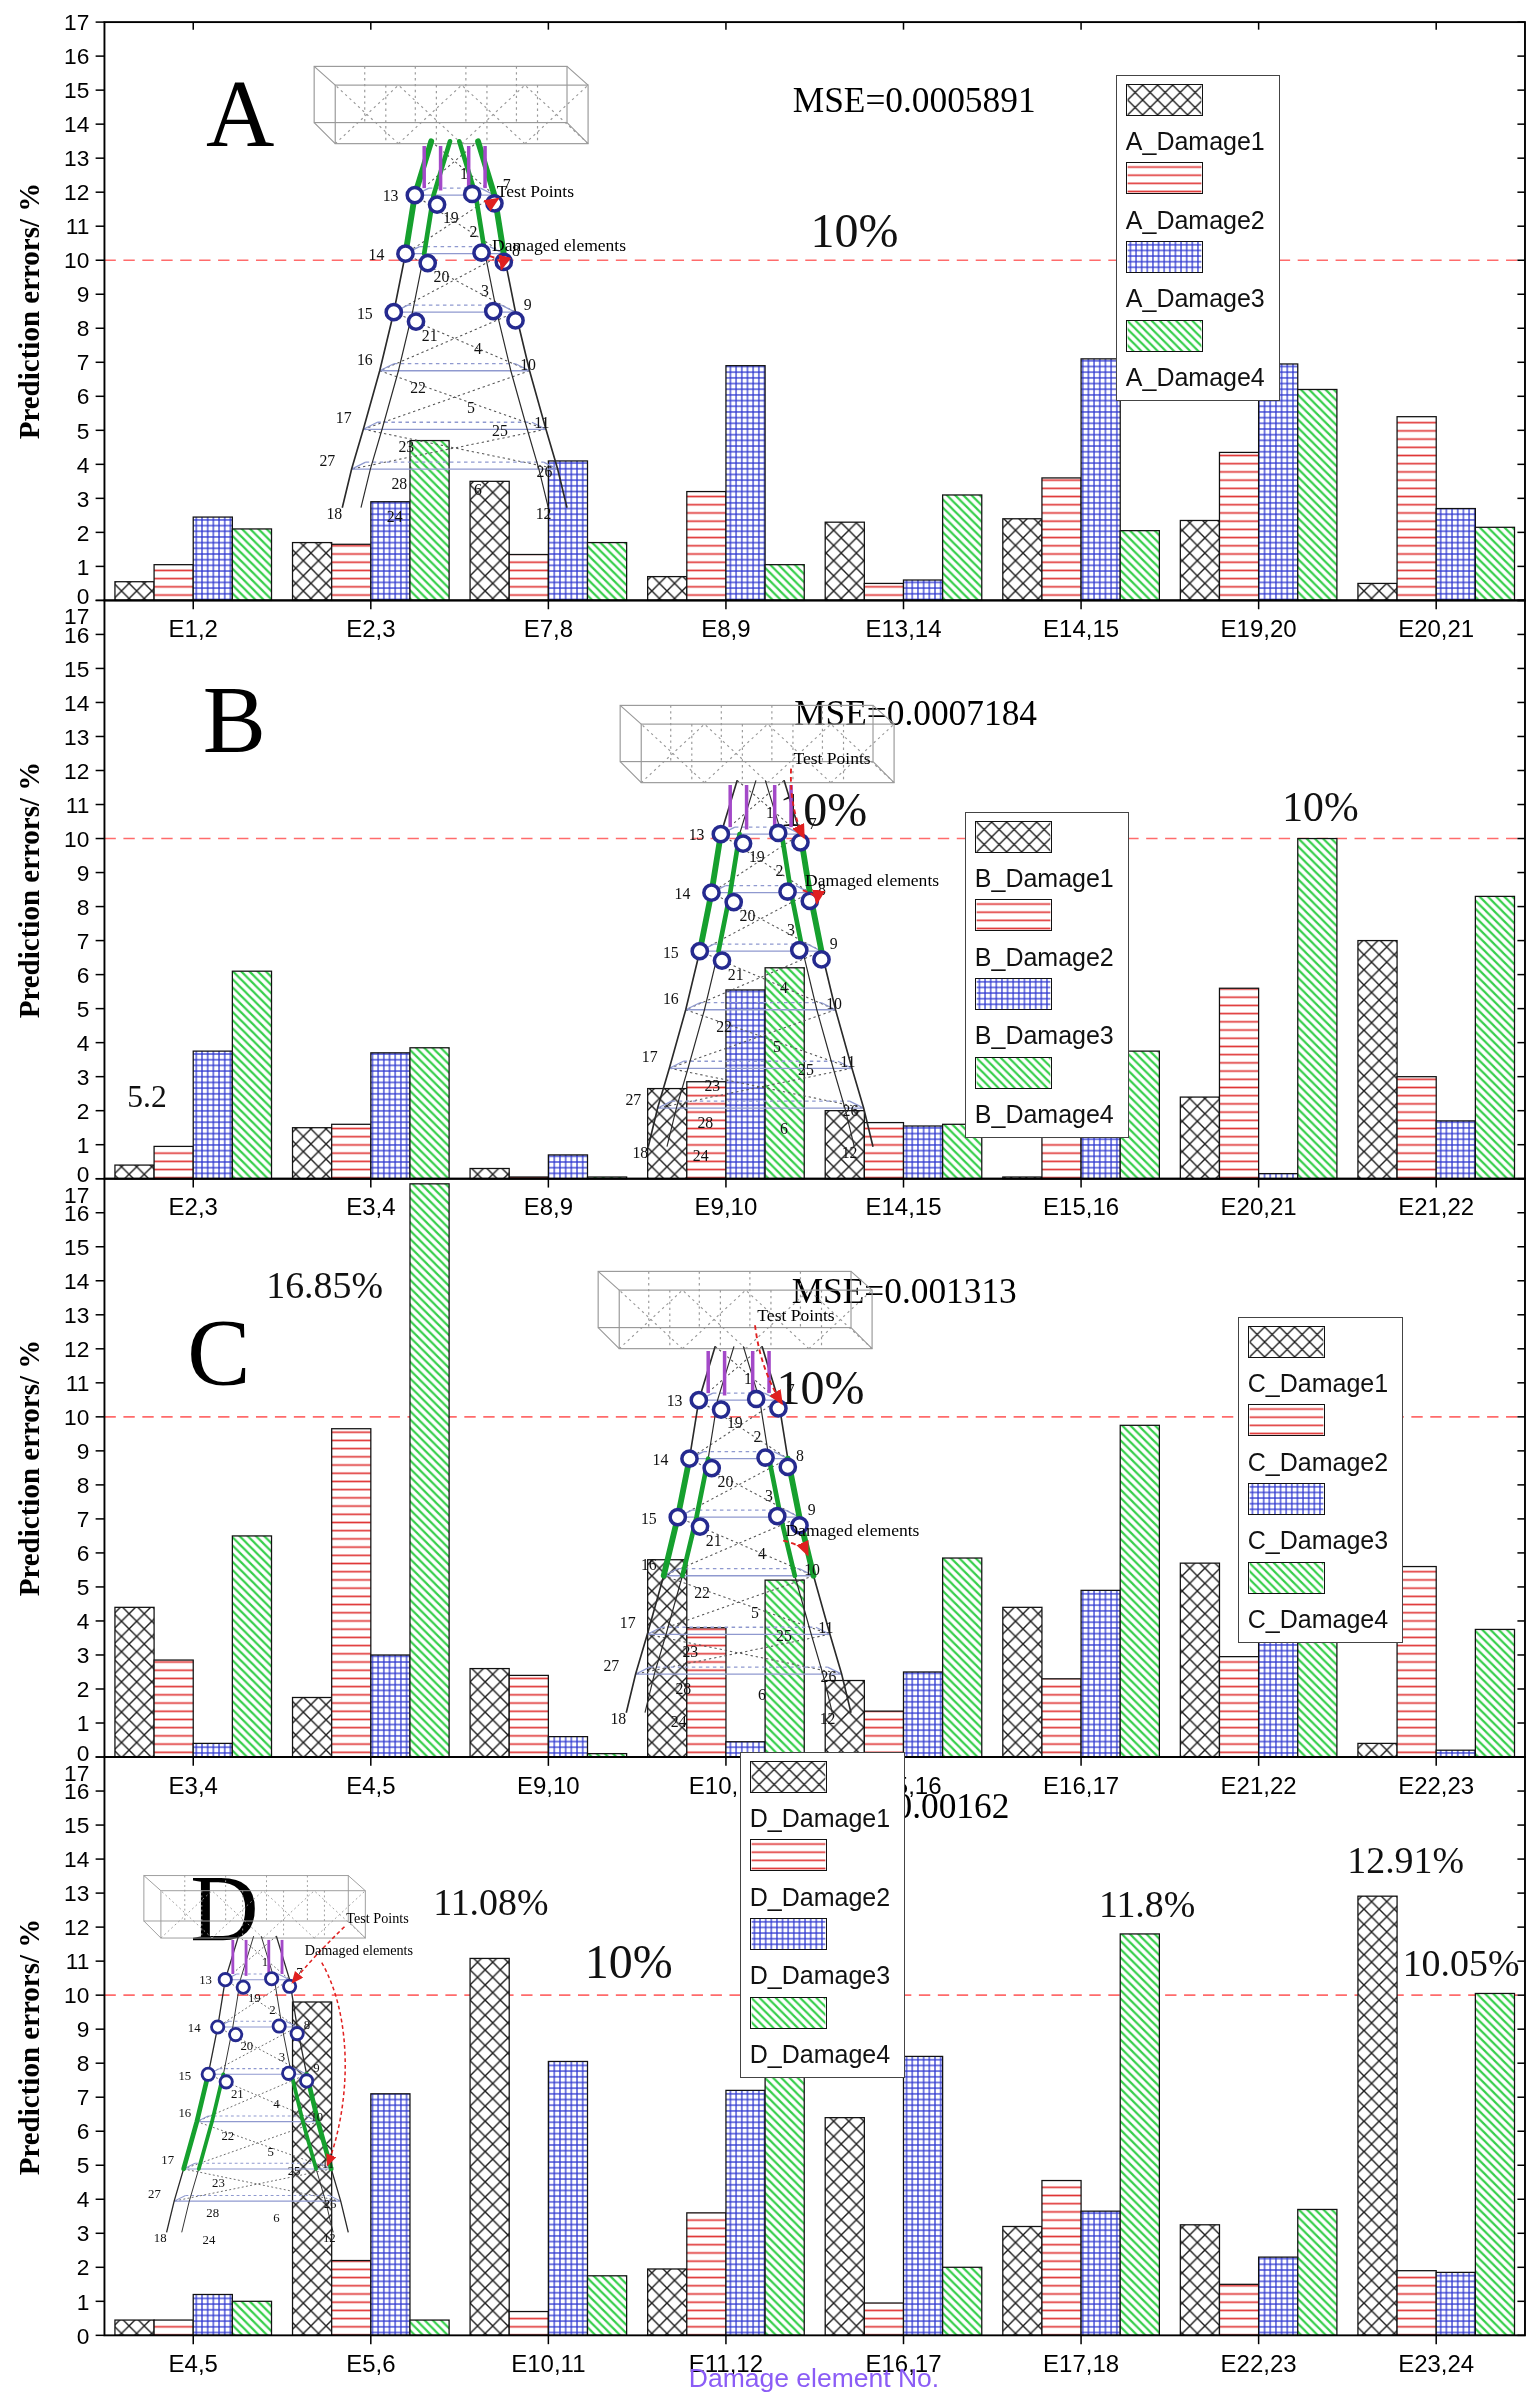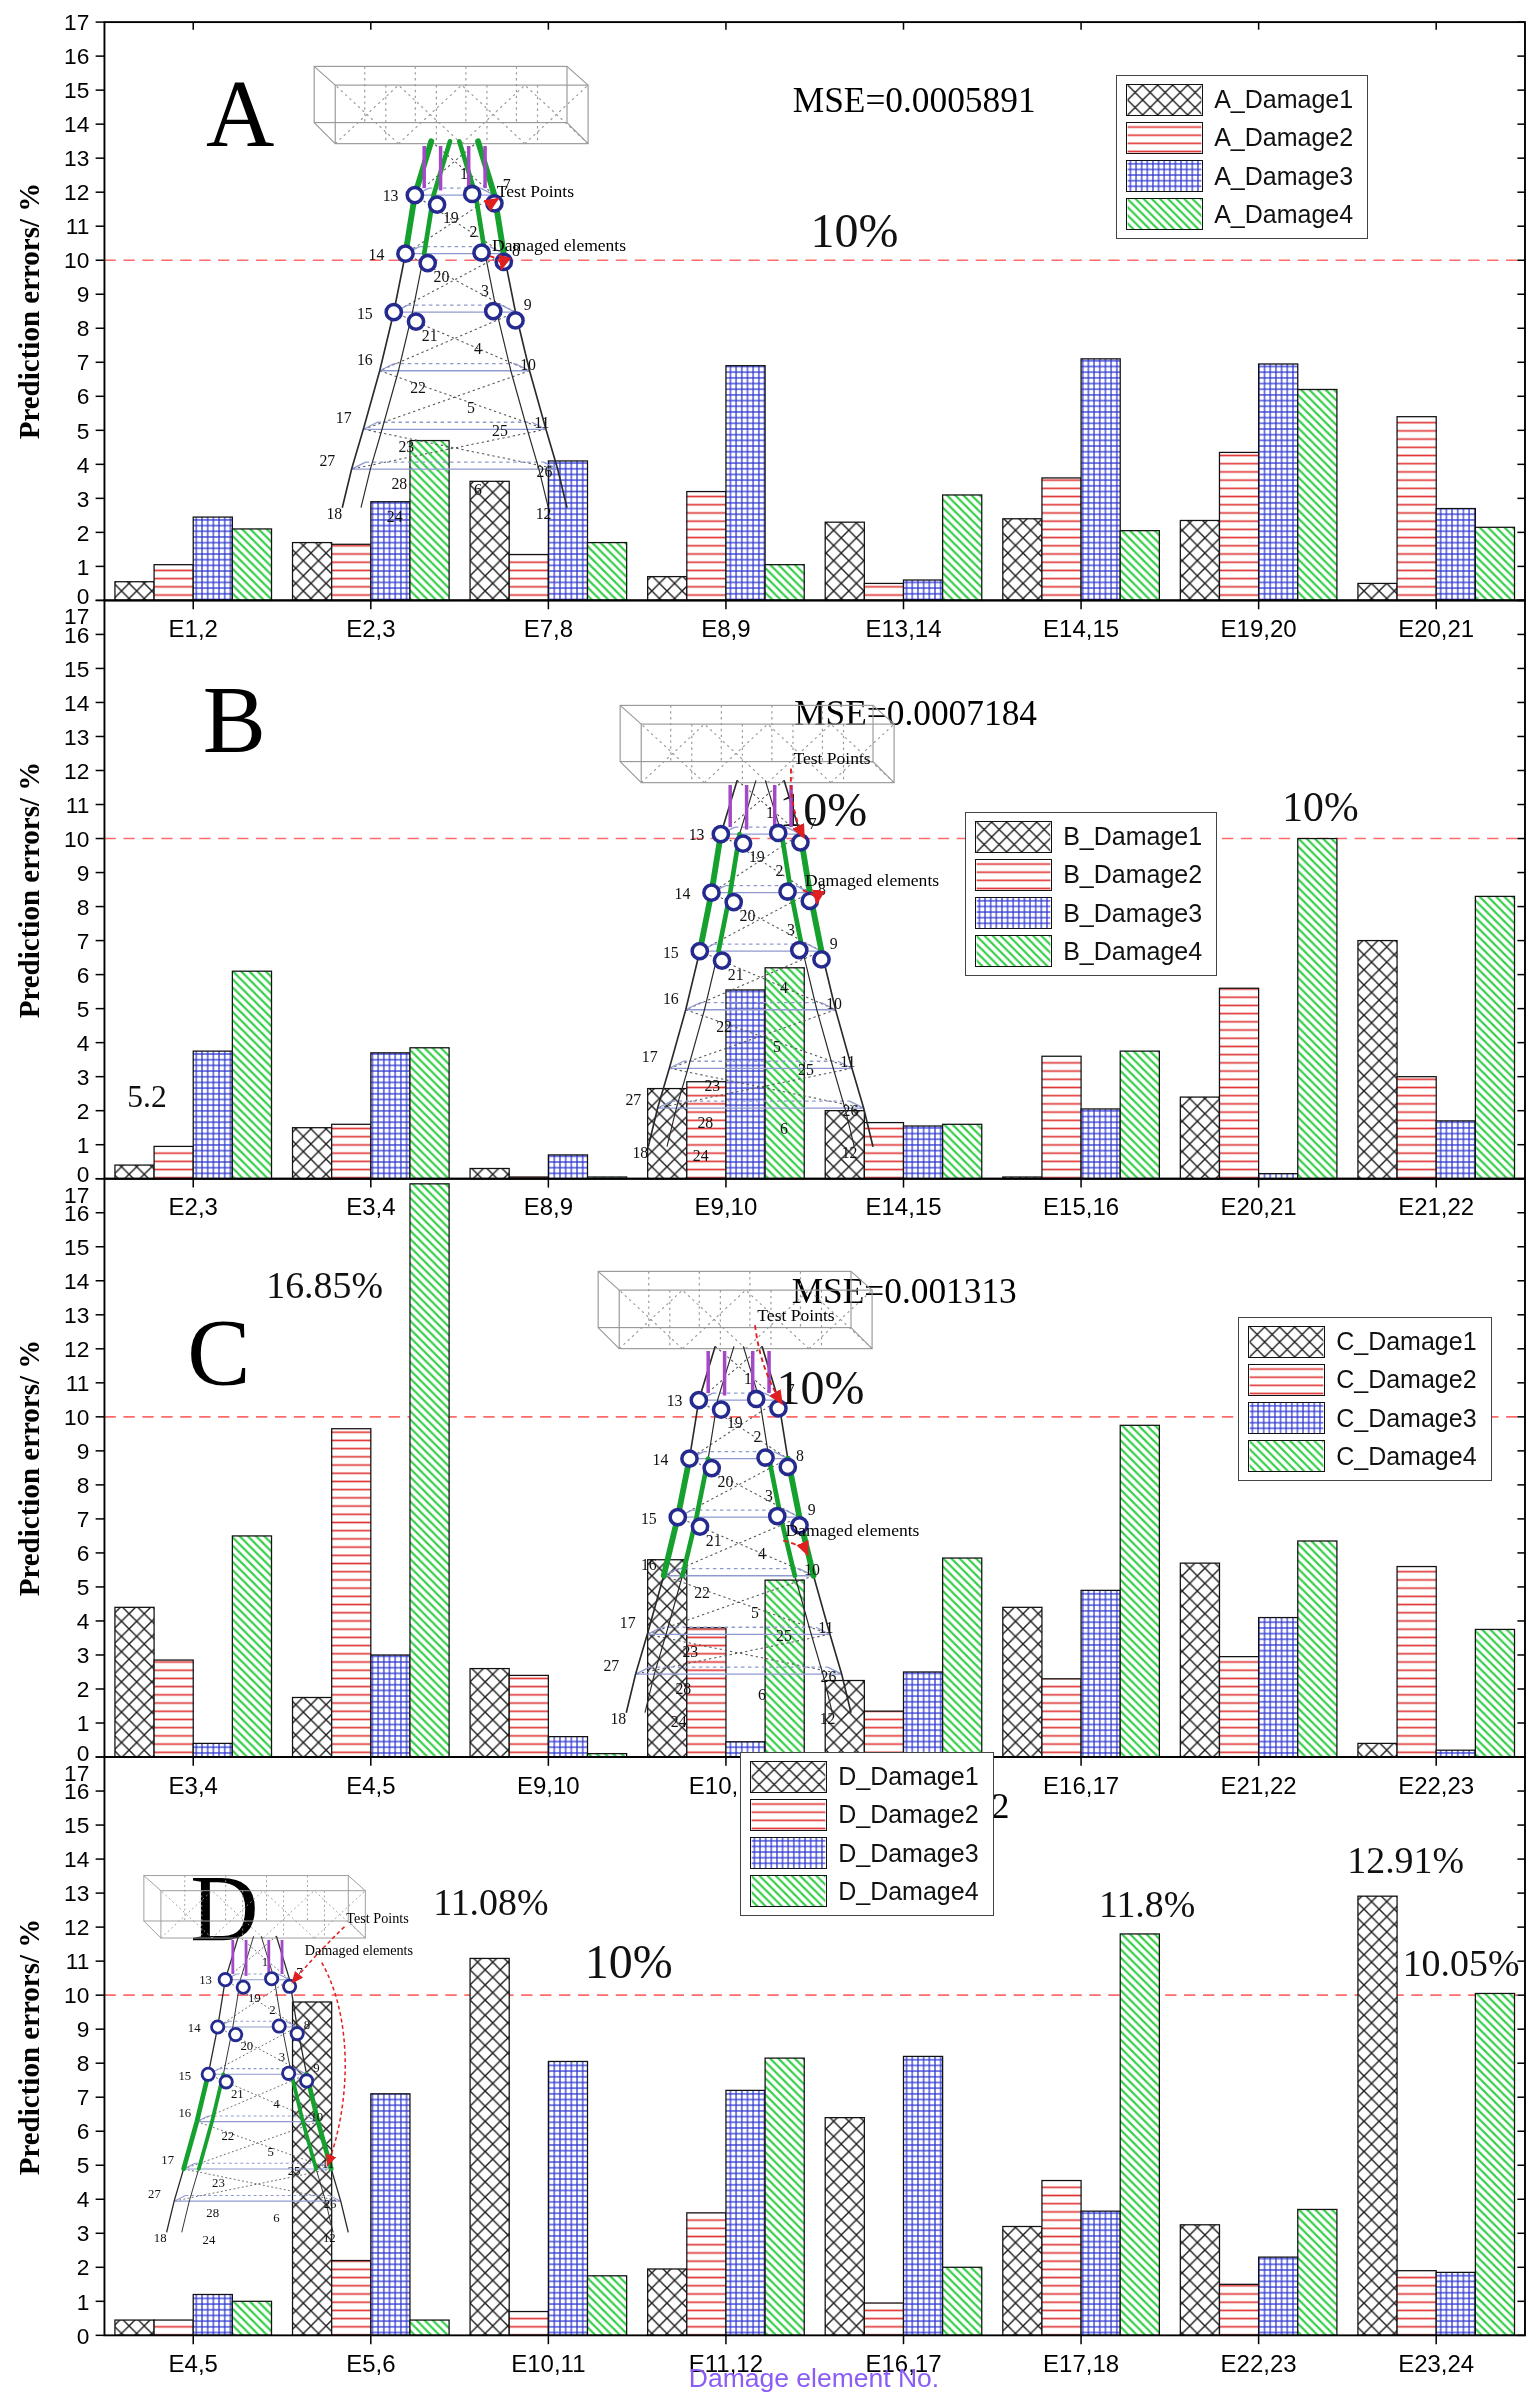--- a/index.html
+++ b/index.html
@@ -6,21 +6,21 @@
   #figure{position:relative;width:1536px;height:2401px;background:#fff;
           font-family:"Liberation Sans",sans-serif;overflow:hidden;}
   #chart-svg{position:absolute;left:0;top:0;}
   .ytitle{position:absolute;left:29px;transform:translate(-50%,-50%) rotate(-90deg);
           font-family:"Liberation Serif",serif;font-weight:bold;font-size:29px;
           white-space:nowrap;color:#000;}
   #xtitle{position:absolute;left:814px;top:2363px;transform:translateX(-50%);
           font-size:26.5px;color:#8b5cf6;}
   .legend{position:absolute;background:#fff;border:1.9px solid #444;
           padding:7.6px 14px 7.6px 8.8px;display:flex;flex-direction:column;gap:6.3px;}
-  .lrow{display:flex;align-items:center;gap:11.4px;}
+  .lrow{display:flex;align-items:flex-start;gap:11.4px;flex-direction:column;}
   .lsw{width:75px;height:30px;border:1.3px solid #111;flex:none;display:block;}
   .llab{font-size:25px;color:#111;white-space:nowrap;}
   svg.tower{position:absolute;overflow:visible;}
 </style>
 </head>
 <body>
 
 <div id="figure">
   <svg id="chart-svg" width="1536" height="2401" viewBox="0 0 2432 3803">
     <defs>

